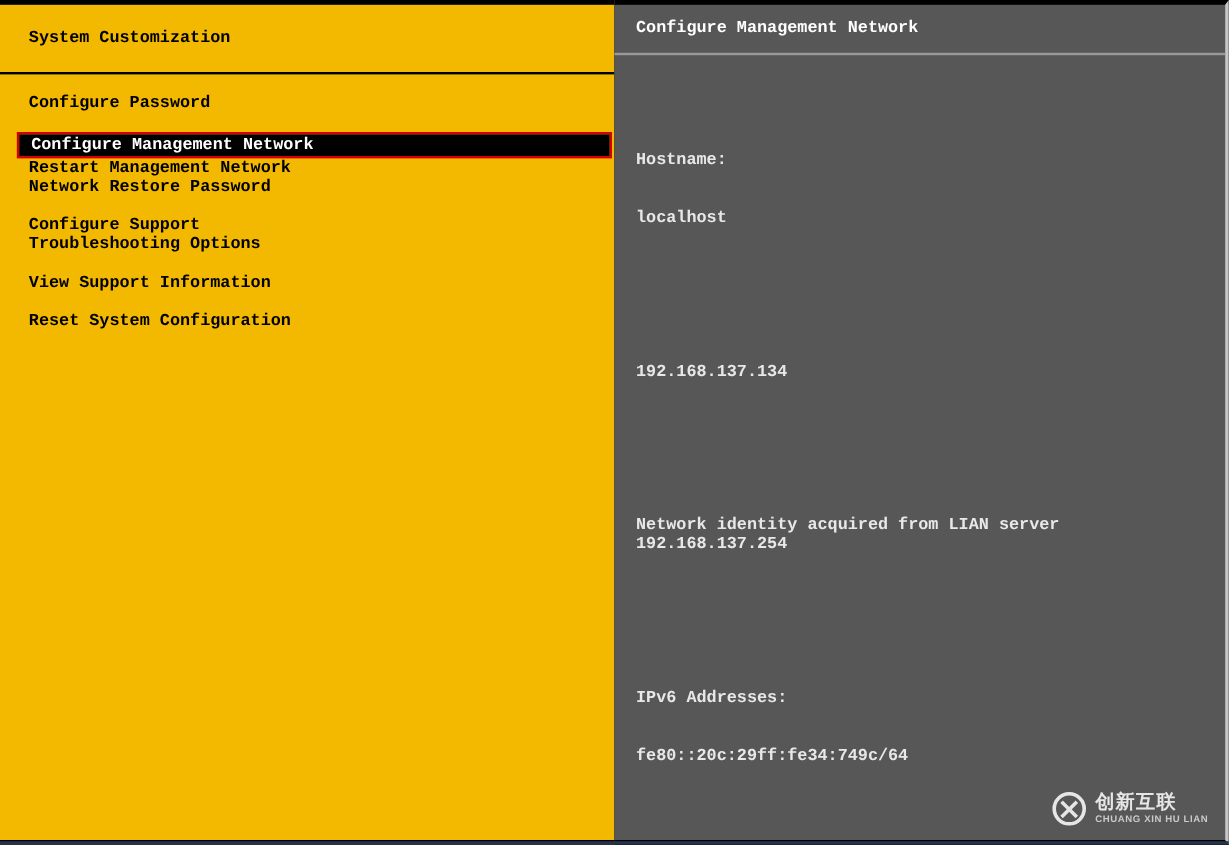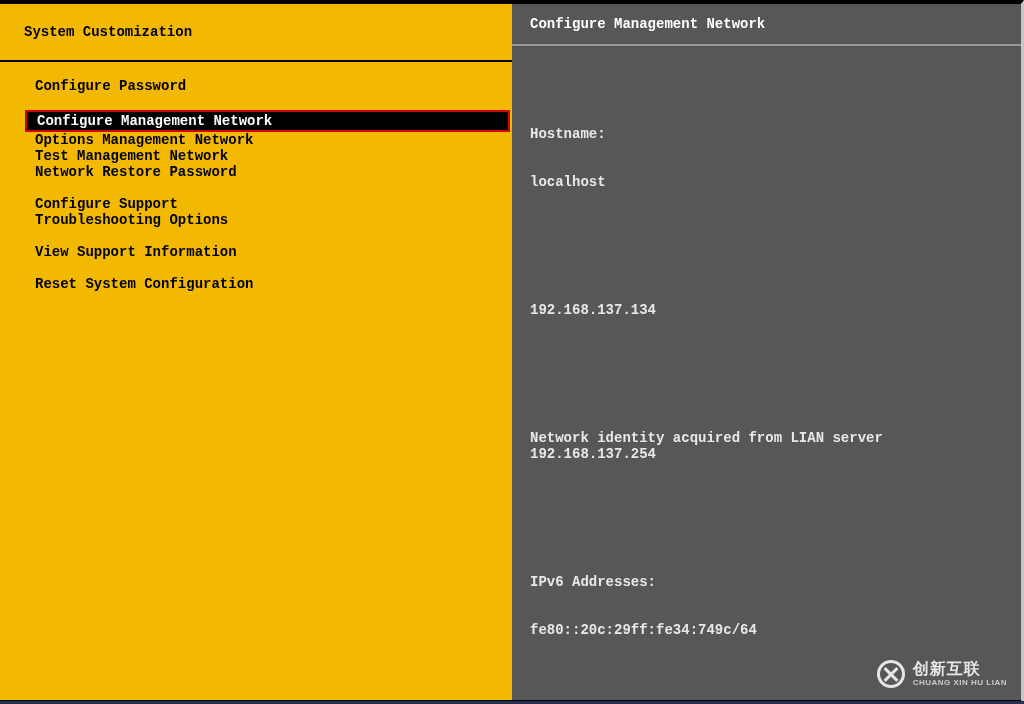--- a/index.html
+++ b/index.html
@@ -36,21 +36,20 @@
     color: #000;
   }
   .left-divider {
     height: 2px;
     background: #000;
     margin-top: 0px;
   }
   .left-menu {
     padding: 16px 24px 0 24px;
     color: #000;
-    margin-left: 11px;
   }
   .menu-group { margin-bottom: 16px; }
   .menu-item {
     line-height: 16px;
     white-space: pre;
     cursor: pointer;
   }
   .menu-item.dim { color: #8a6a00; }
   .menu-item.selected-wrap {
     position: relative;
@@ -145,22 +144,21 @@
       <span>System Customization</span>
     </div>
     <div class="left-divider"></div>
 
     <div class="left-menu" id="left-menu">
         <div class="menu-group">
           <div class="menu-item">Configure Password</div>
         </div>
         <div class="menu-group">
           <div class="menu-item selected-wrap"><div class="selected-box"><div class="selected-inner">Configure Management Network</div></div></div>
-          <div class="menu-item">Options Management Network</div>
-          <div class="menu-item">Test Management Network</div>
+          <div class="menu-item">Restart Management Network</div>
           <div class="menu-item">Network Restore Password</div>
         </div>
         <div class="menu-group">
           <div class="menu-item">Configure Support</div>
           <div class="menu-item">Troubleshooting Options</div>
         </div>
         <div class="menu-group">
           <div class="menu-item">View Support Information</div>
         </div>
         <div class="menu-group">

